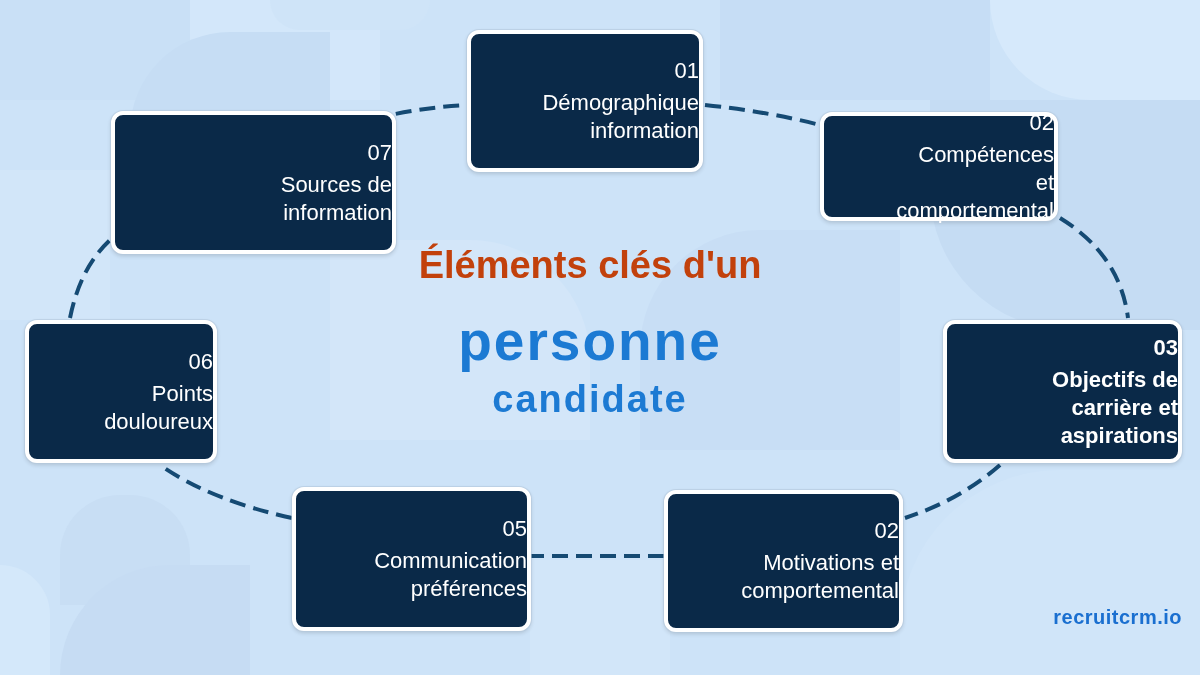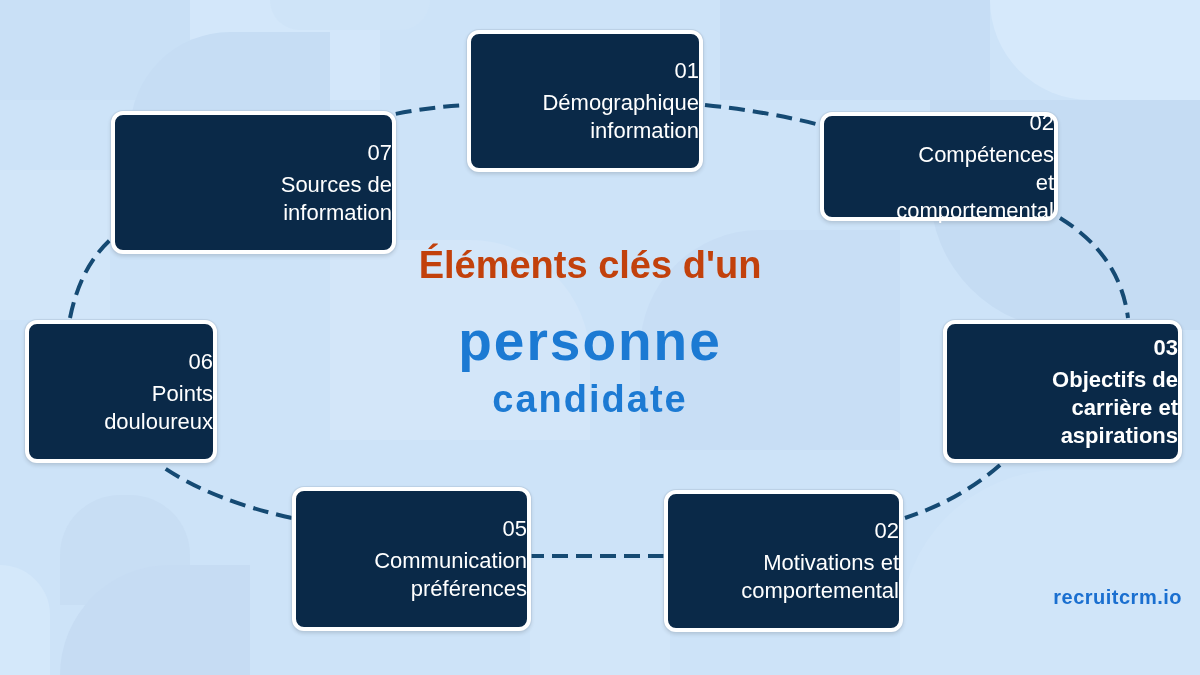--- a/index.html
+++ b/index.html
@@ -24,21 +24,21 @@
     .card .num { font-size: 22px; line-height: 28px; margin-bottom: 4px; }
     .card .label { font-size: 22px; line-height: 28px; }
     .center-title {
       position: absolute; left: 370px; top: 240px; width: 440px;
       text-align: center; font-weight: bold;
     }
     .title-line1 { color: #c2410c; font-size: 38px; line-height: 50px; }
     .title-line2 { color: #1c7ad3; font-size: 55px; line-height: 58px; letter-spacing: 2px; margin-top: 22px; }
     .title-line3 { color: #1c7ad3; font-size: 38px; line-height: 58px; letter-spacing: 2px; }
     .brand {
-      position: absolute; right: 18px; top: 586px;
+      position: absolute; right: 18px; top: 606px;
       color: #1a6fd0; font-size: 20px; font-weight: bold; letter-spacing: 0.5px; margin-left: 8px;
     }
   </style>
 </head>
 <body>
 
 <div class="bg-layer">
   <div class="tile" style="left:0;top:0;width:190px;height:100px;background:#c9e0f6;"></div>
   <div class="tile" style="left:190px;top:0;width:190px;height:100px;background:#d3e7fa;"></div>
   <div class="tile" style="left:270px;top:0;width:160px;height:30px;background:#cfe4f8;border-radius:0 0 80px 80px;"></div>

